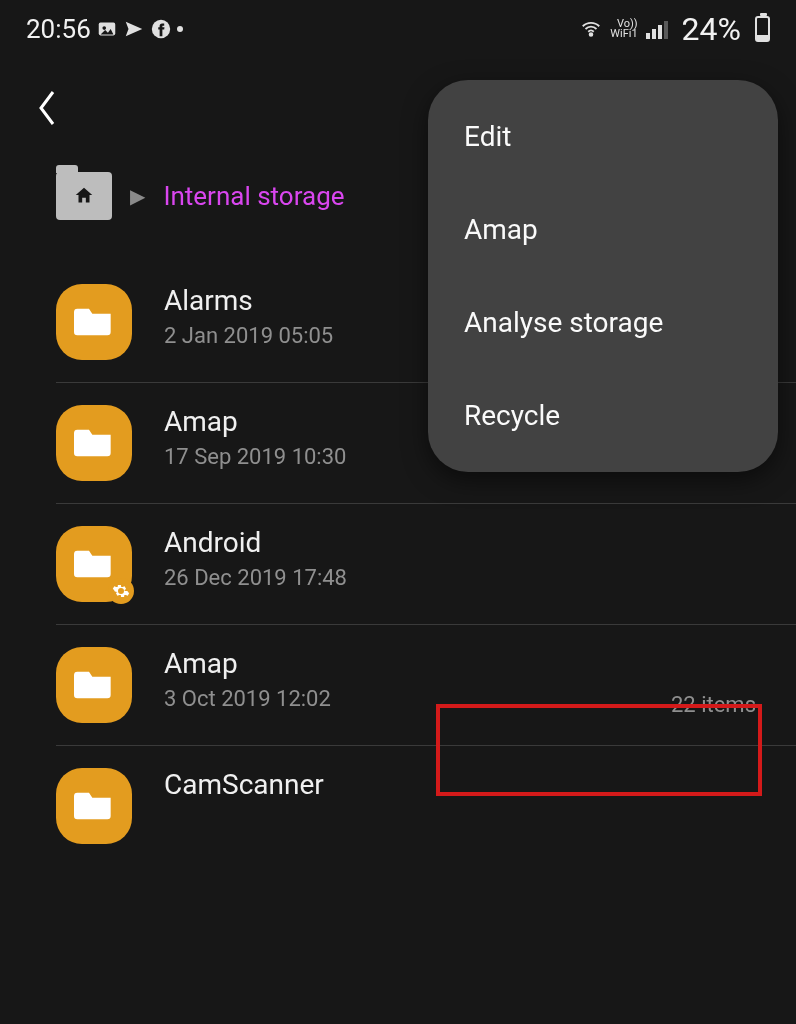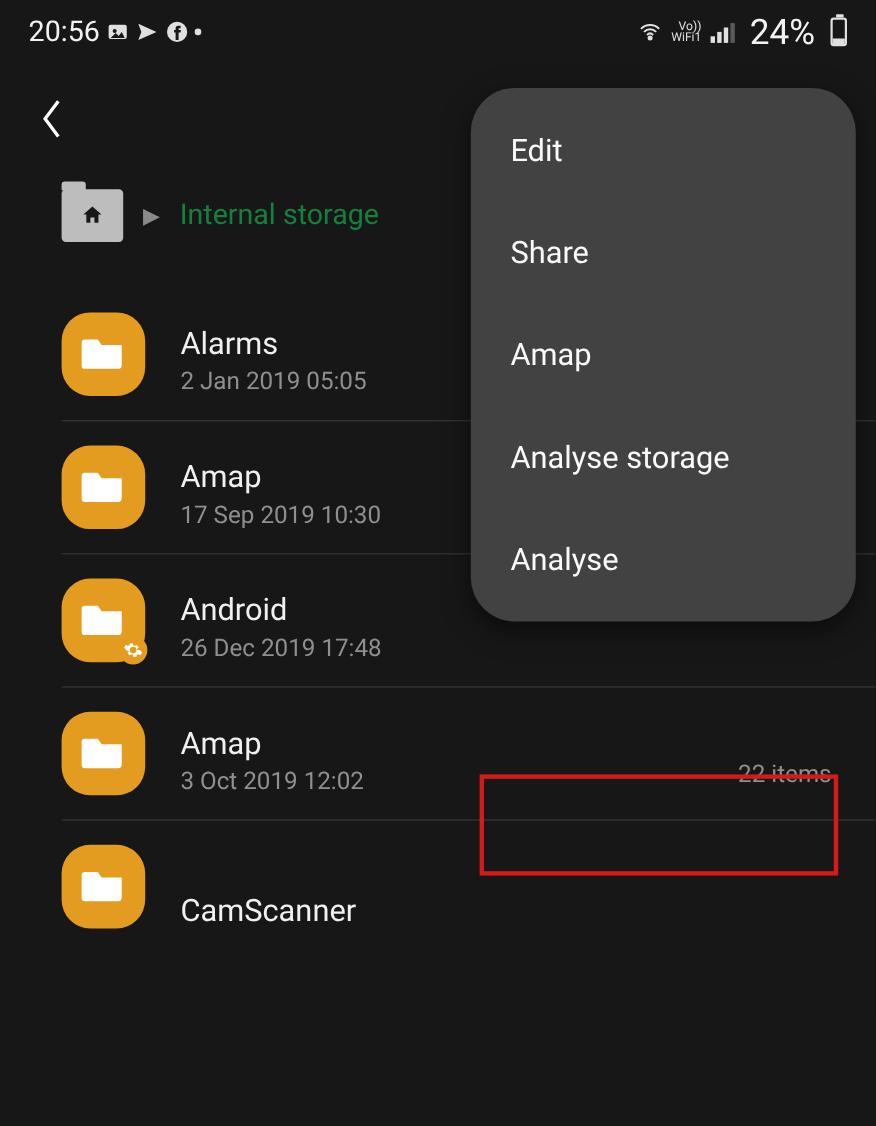--- a/index.html
+++ b/index.html
@@ -58,27 +58,27 @@
     display:flex; align-items:center; justify-content:center;
   }
   .home-folder::before {
     content:"";
     position:absolute; top:-7px; left:0;
     width:22px; height:8px; background:#bdbdbd;
     border-radius:3px 3px 0 0;
   }
   .home-folder svg { width:22px; height:22px; fill:#171717; }
   .crumb-arrow { color:#8a8a8a; font-size:20px; }
-  .crumb-label { color:#15803d; font-size:26px; }
+  .crumb-label { color:#d946ef; font-size:26px; }
 
   
   .file-list { padding: 0 0 0 56px; }
   .file-row {
     display: flex;
-    align-items: flex-end;
+    align-items: flex-start;
     gap: 32px;
     padding: 22px 30px 22px 0;
     border-bottom: 1px solid #3a3a3a;
     position:relative;
   }
   .file-row:first-child { padding-top: 4px; }
   .folder-icon {
     width: 76px; height: 76px;
     background: #e39c1f;
     border-radius: 26px;
@@ -282,26 +282,23 @@
     </div>
   </div>
 
 </div>
 
 <div class="popup">
   <div class="popup-item">
       <span>Edit</span>
     </div>
   <div class="popup-item">
-      <span>Share</span>
-    </div>
-  <div class="popup-item">
       <span>Amap</span>
     </div>
   <div class="popup-item">
       <span>Analyse storage</span>
     </div>
   <div class="popup-item">
-      <span>Analyse</span>
+      <span>Recycle</span>
     </div>
 </div>
 
 <div class="highlight-box"></div>
 
 </body></html>

